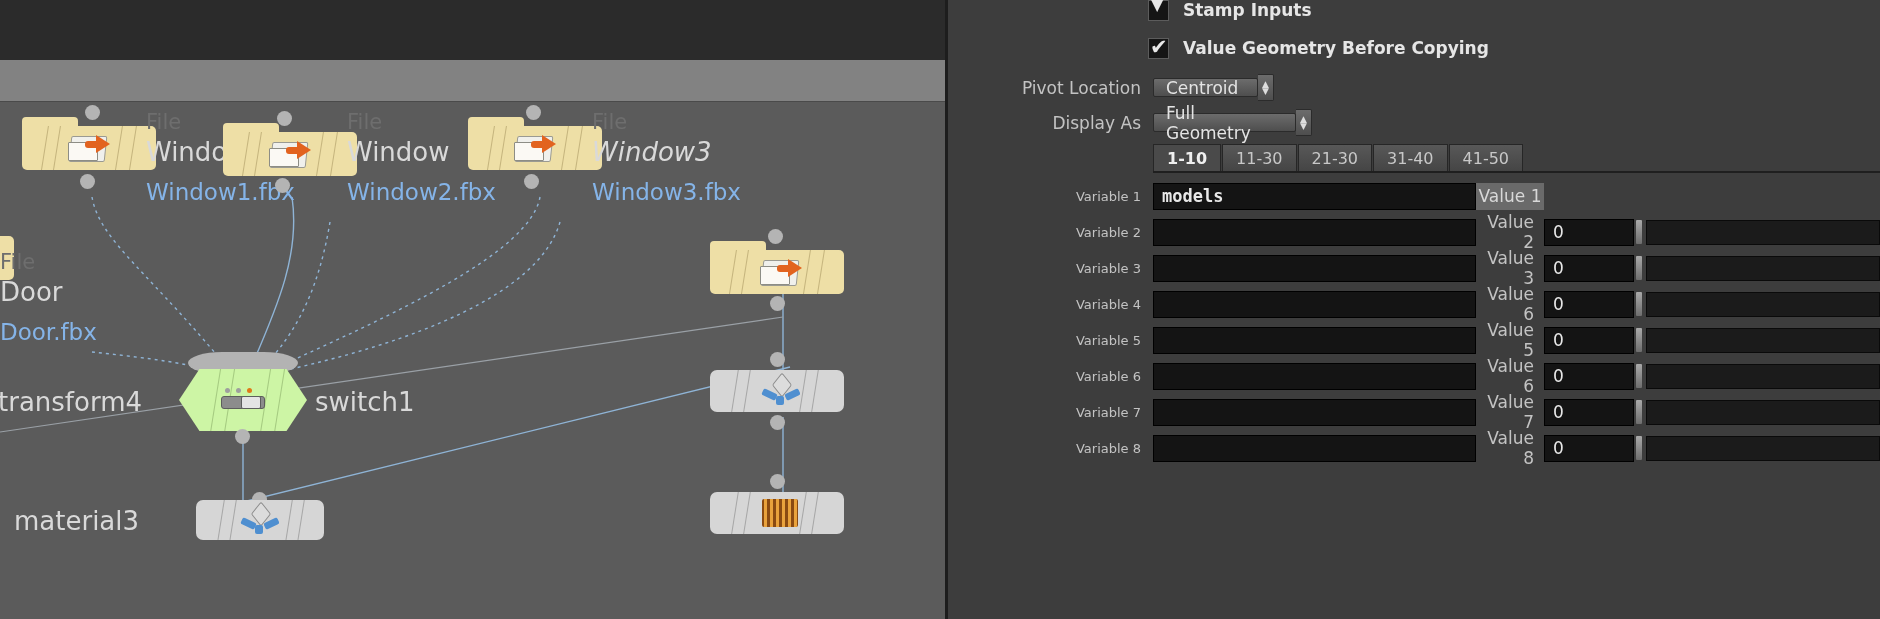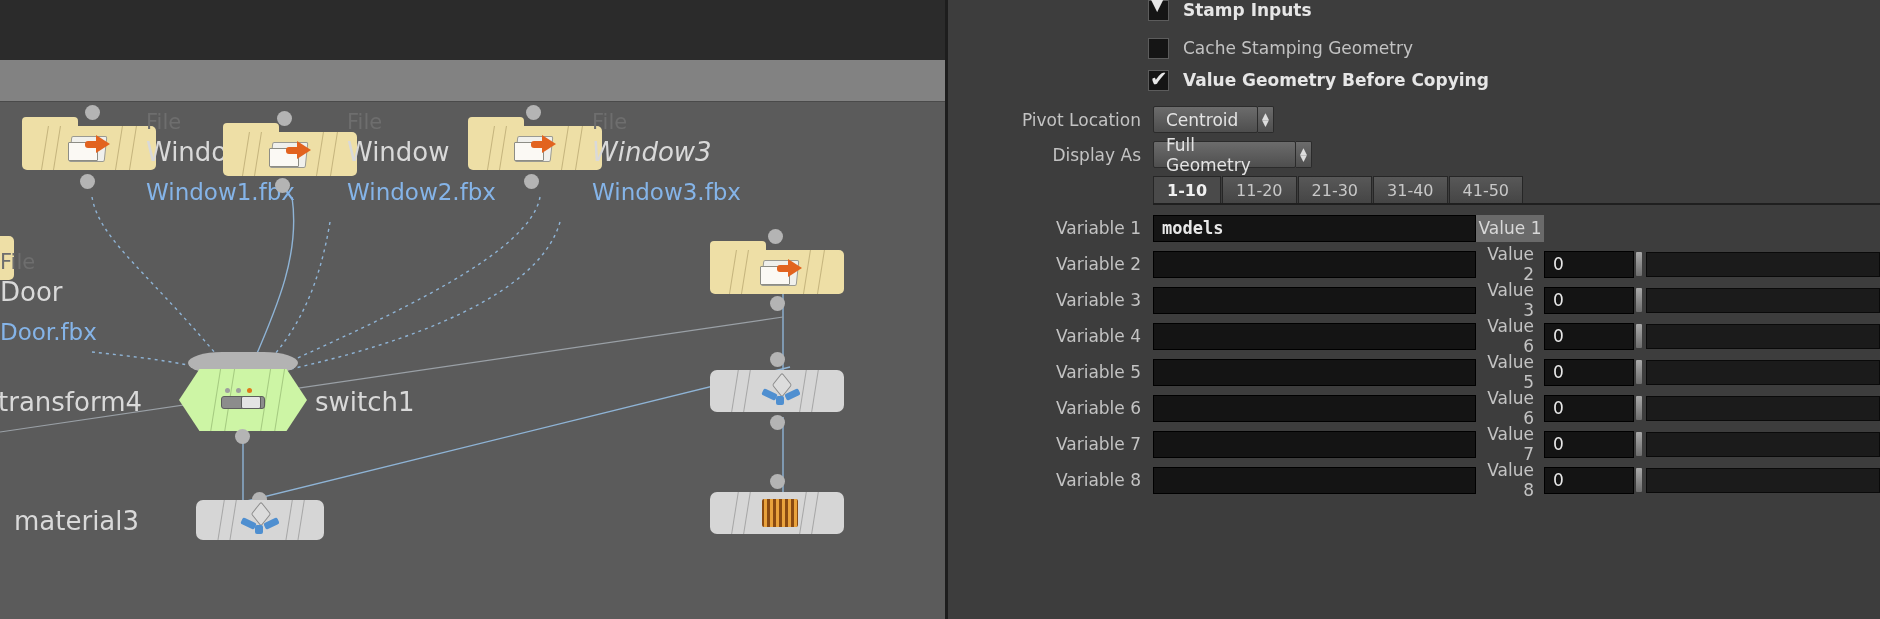--- a/index.html
+++ b/index.html
@@ -83,36 +83,36 @@
          position:relative; flex:0 0 21px; }
   .chk.on::after{ content:"✔"; position:absolute; left:1px; top:-4px; color:#e8e8e8;
                   font-size:21px; line-height:24px; font-weight:bold;}
   .chk.partial::after{ content:"▼"; position:absolute; left:2px; top:-6px; color:#e8e8e8; font-size:16px;}
   .chklabel { margin-left:14px; font-size:17px; color:#c3c3c3; white-space:nowrap;}
   .chklabel.bold{ color:#e6e6e6; font-weight:bold; }
 
   .prow { display:flex; align-items:center; height:35px; }
   .plabel { width:205px; text-align:right; padding-right:12px; font-size:17px; color:#c3c3c3; flex:0 0 205px;}
   .menubtn {
-    height:27px; background:linear-gradient(#6c6c6c,#4e4e4e);
+    height:19px; background:linear-gradient(#6c6c6c,#4e4e4e);
     border:1px solid #2b2b2b; border-radius:2px; color:#e4e4e4;
     font-size:17px; display:flex; align-items:center; padding:0 12px; position:relative;
   }
   .spin { width:16px; height:27px; background:linear-gradient(#6c6c6c,#4e4e4e);
           border:1px solid #2b2b2b; border-left:none; border-radius:0 2px 2px 0;
           display:flex; flex-direction:column; justify-content:center; align-items:center; color:#ddd; font-size:9px; line-height:7px;}
 
   .tabsrow { display:flex; height:29px; margin-left:205px; margin-top:4px; border-bottom:2px solid #1f1f1f;}
   .ptab { min-width:61px; padding:0 13px; display:flex; align-items:center; justify-content:center;
           font-size:16px; color:#c8c8c8; background:linear-gradient(#585858,#454545);
           border:1px solid #262626; border-bottom:none; margin-right:1px;}
   .ptab.active{ background:#4a4a4a; color:#f0f0f0; font-weight:bold; }
 
   .varrow { display:flex; align-items:center; height:36px; }
-  .varlabel { width:205px; text-align:right; padding-right:12px; font-size:17px; color:#c3c3c3; flex:0 0 205px;padding-left:44px;}
+  .varlabel { width:205px; text-align:right; padding-right:12px; font-size:13px; color:#c3c3c3; flex:0 0 205px;padding-left:44px;}
   .varfield { flex:0 0 323px; height:27px; background:#141414; border:1px solid #000; color:#e8e8e8;
               font-family:"DejaVu Sans Mono","Liberation Mono",monospace; font-size:17px; font-weight:bold;
               display:flex; align-items:center; padding:0 8px; }
   .vallabel { flex:0 0 68px; text-align:right; padding-right:10px; font-size:17px; color:#c3c3c3;}
   .valfield { flex:0 0 90px; height:27px; background:#141414; border:1px solid #000; color:#e8e8e8;
               font-size:17px; display:flex; align-items:center; padding:0 8px;}
   .valgrip { flex:0 0 6px; height:24px; background:linear-gradient(#a9a9a9,#6e6e6e); margin-left:2px; border-radius:1px;}
   .extra { flex:1 1 auto; height:25px; background:#1b1b1b; border:1px solid #0a0a0a; margin-left:4px;}
 
   
@@ -329,24 +329,20 @@
     </div>
   </div>
 
   <div id="params">
 
     <div class="chkrow">
       <div class="chk partial" style="margin-top:-12px;"></div>
       <div class="chklabel bold" style="margin-top:-12px;">Stamp Inputs</div>
     </div>
 
-    <div class="chkrow">
-      <div class="chk"></div>
-      <div class="chklabel">Cache Stamping Geometry</div>
-    </div>
 
     <div class="chkrow">
       <div class="chk on"></div>
       <div class="chklabel bold">Value Geometry Before Copying</div>
     </div>
 
     <div class="prow" style="margin-top:6px;">
       <div class="plabel">Pivot Location</div>
       <div class="menubtn" style="width:105px;">
         <span>Centroid</span>
@@ -364,21 +360,21 @@
       </div>
       <div class="spin">
           <span>▲</span>
           <span>▼</span>
         </div>
     </div>
 
 
     <div class="tabsrow">
       <div class="ptab active">1-10</div>
-      <div class="ptab">11-20</div>
+      <div class="ptab">11-30</div>
       <div class="ptab">21-30</div>
       <div class="ptab">31-40</div>
       <div class="ptab">41-50</div>
     </div>
 
     <div class="varrow" style="margin-top:5px;">
       <div class="varlabel">Variable 1</div>
       <div class="varfield">models</div>
       <div class="v1label">Value 1</div>
     </div>

